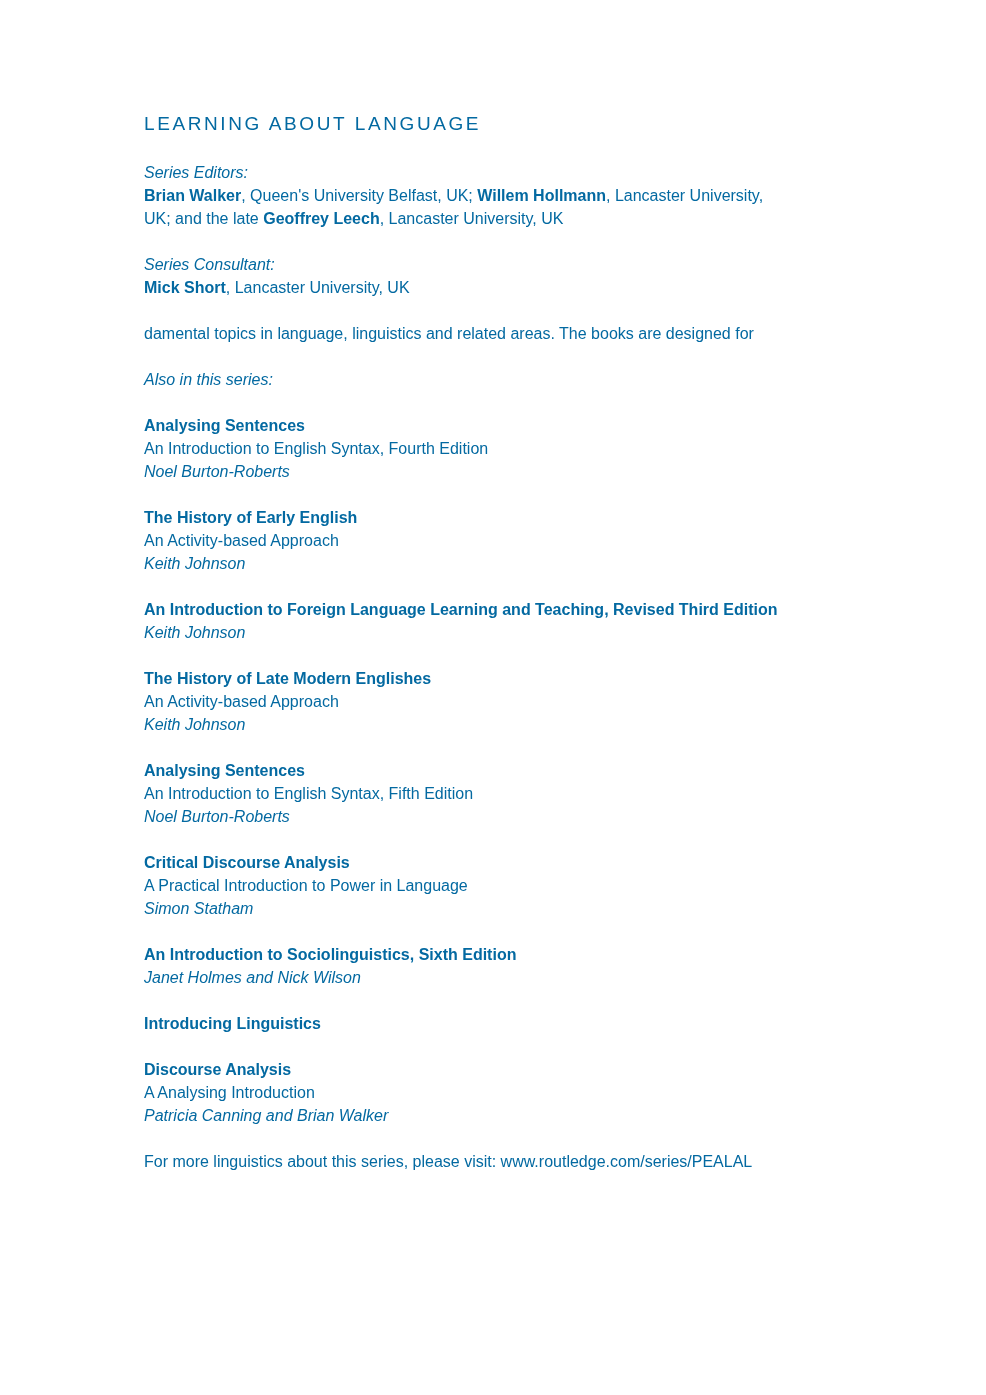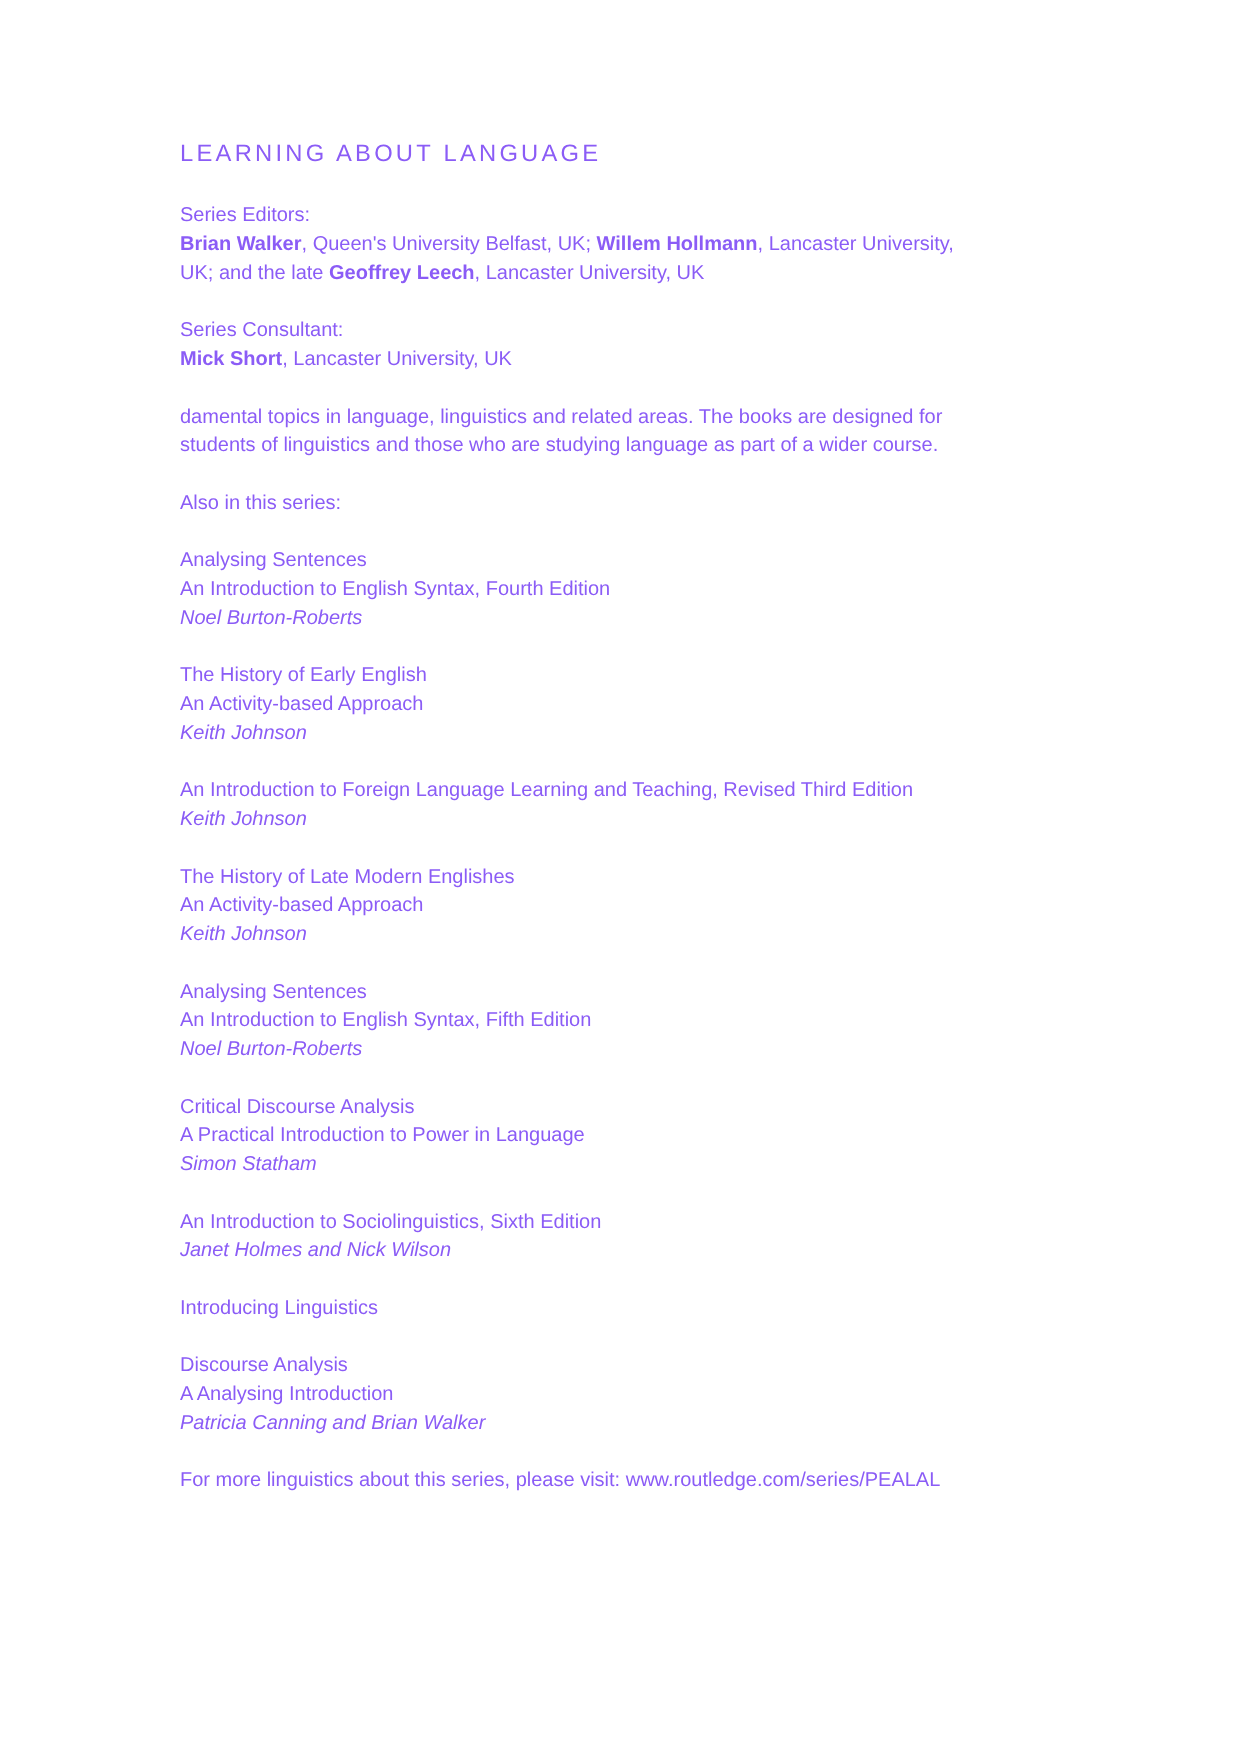--- a/index.html
+++ b/index.html
@@ -8,49 +8,50 @@
     background: #ffffff;
   }
   .page {
     position: relative;
     width: 986px;
     height: 1395px;
     background: #ffffff;
     box-sizing: border-box;
     padding: 112px 118px 0 144px;
     font-family: "Liberation Sans", sans-serif;
-    color: #8b5cf6;
+    color: #0369a1;
     font-size: 16px;
     line-height: 23px;
     overflow: hidden;
   }
   .series-title {
     font-size: 19px;
     font-weight: 400;
     letter-spacing: 2.6px;
     margin: 0 0 26px 0;
     line-height: 23px;
   }
   .block {
     margin: 0 0 23px 0;
   }
   .ital {
+    font-style: italic;
   }
   .b {
     font-weight: 700;
     margin-top: 44px;
   }
   .line {
     min-height: 23px;
   }
   .book-entry {
     margin: 0 0 23px 0;
   }
   .book-title {
-    font-weight: 400;
+    font-weight: 700;
   }
   .book-subtitle {
     font-weight: 400;
   }
   .book-authors {
     font-style: italic;
   }
   .footer-line {
     margin-top: 23px;
   }
@@ -72,21 +73,20 @@
 
   <div class="block">
     <div class="line ital">Series Consultant:</div>
     <div>
         <div class="line"><span class="b">Mick Short</span><span>, Lancaster University, UK</span></div>
       </div>
   </div>
 
   <div class="block">
       <div class="line"><span>damental topics in language, linguistics and related areas. The books are designed for</span></div>
-      <div class="line"><span>students of linguistics and those who are studying language as part of a wider course.</span></div>
     </div>
 
   <div class="block ital">Also in this series:</div>
 
   <div id="book-list">
   <div class="book-entry">
     <div class="line book-title">Analysing Sentences</div>
     <div class="line book-subtitle">An Introduction to English Syntax, Fourth Edition</div>
     <div class="line book-authors">Noel Burton-Roberts</div>
   </div>

